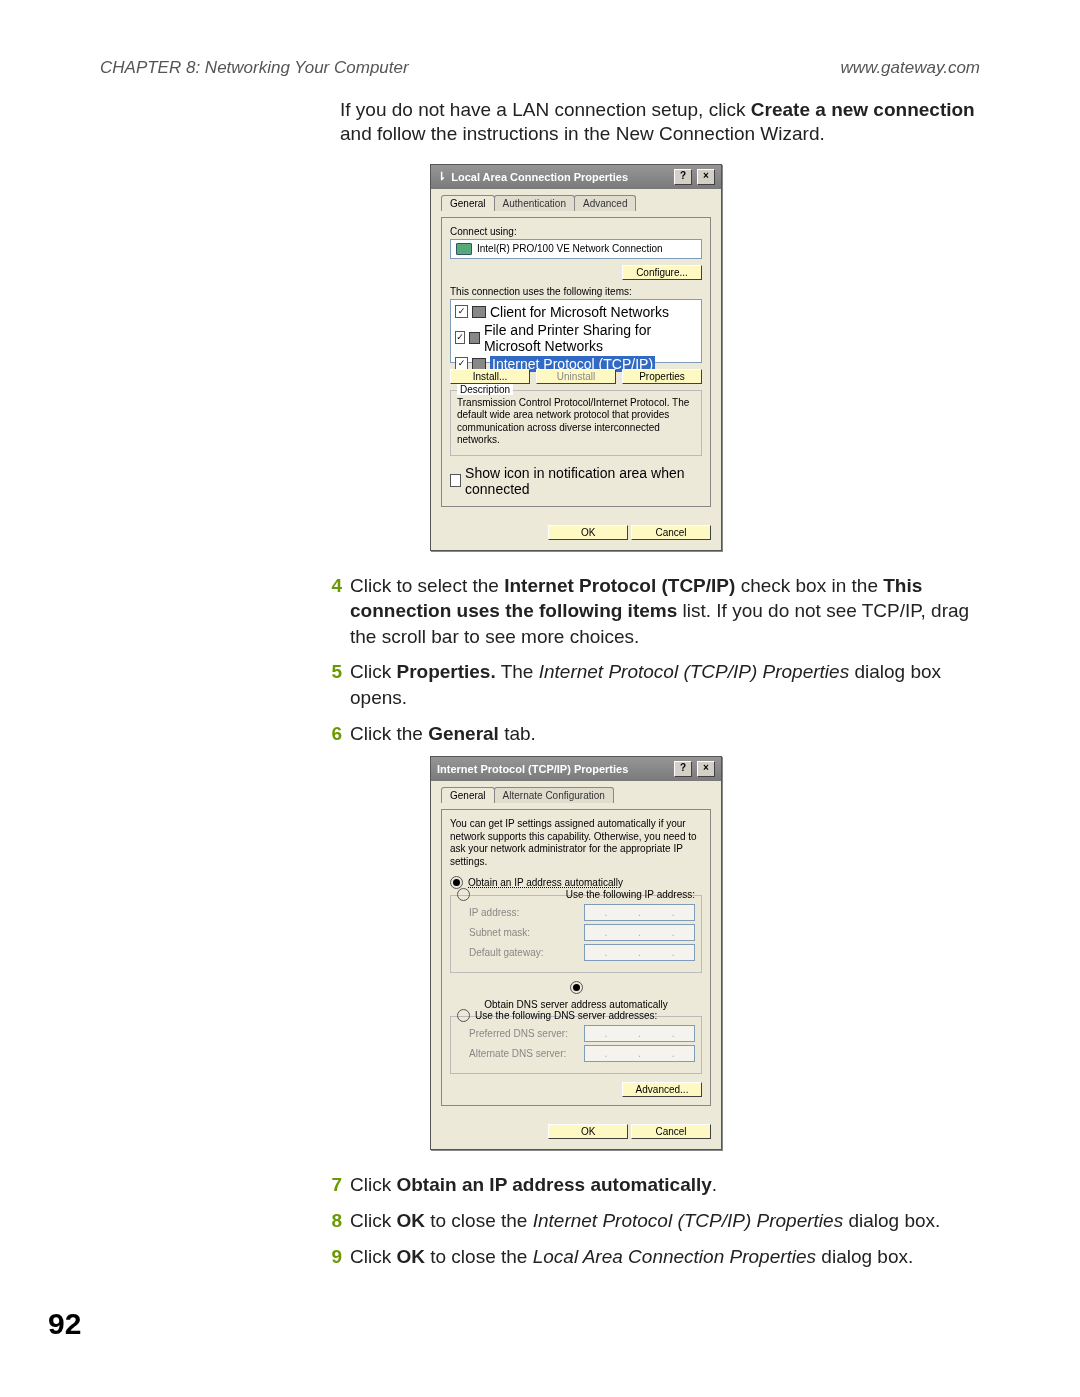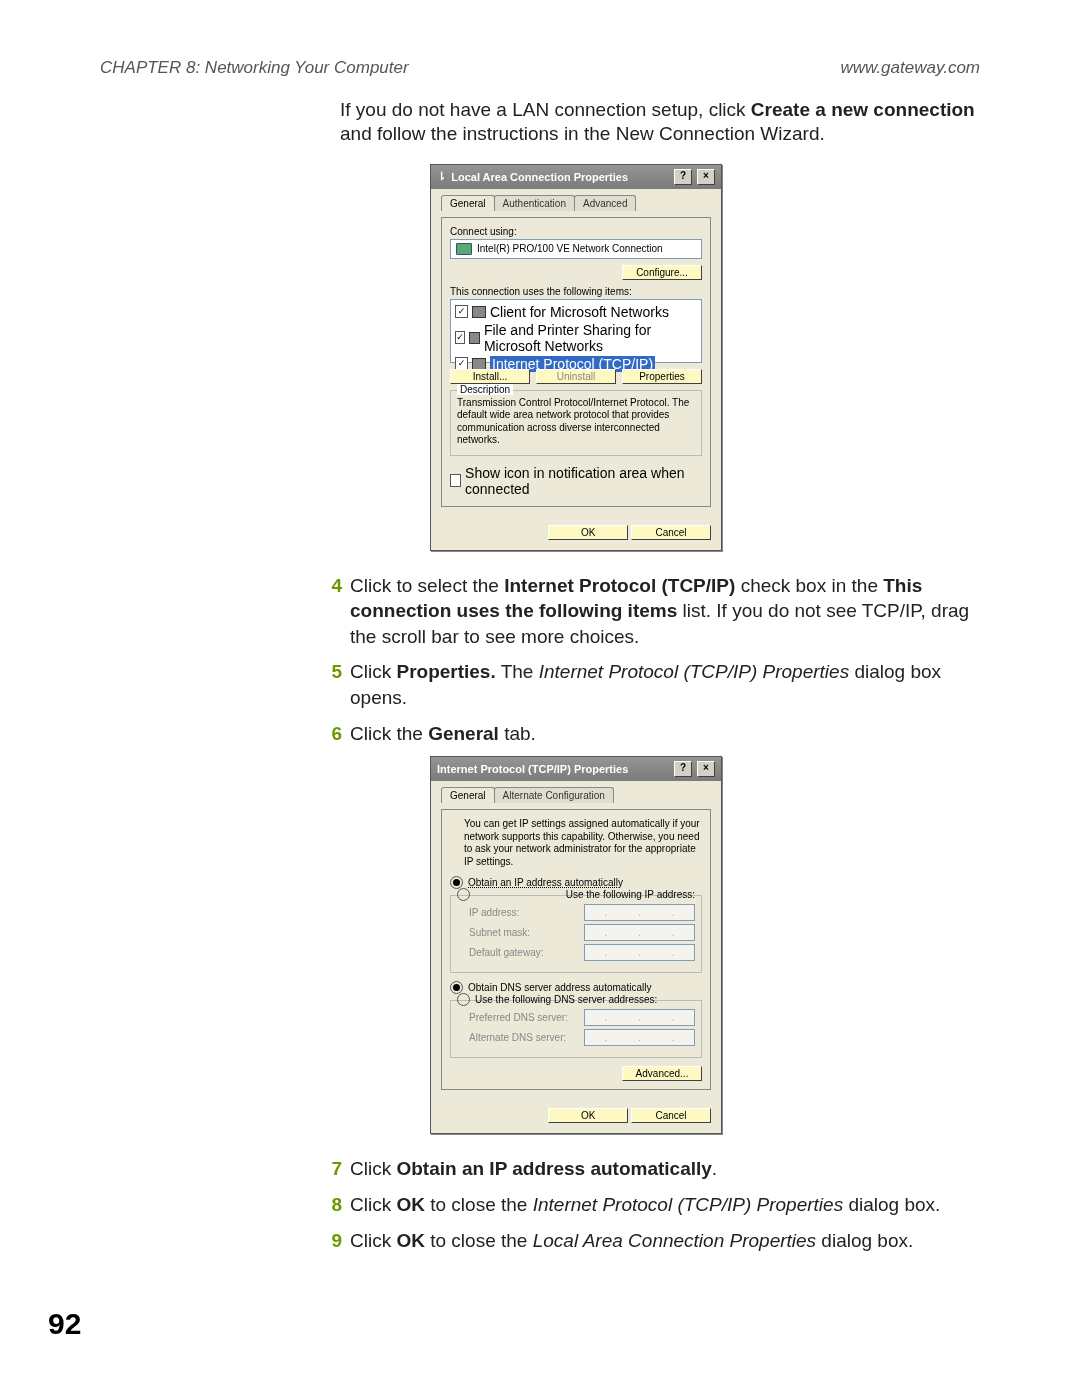--- a/index.html
+++ b/index.html
@@ -217,21 +217,21 @@
         <span class="spacer"></span>
         <span class="titlebar-btn">?</span>
         <span class="titlebar-btn">×</span>
       </div>
       <div class="dlg-body">
         <div class="tabs">
           <div class="tab active">General</div>
           <div class="tab inactive">Alternate Configuration</div>
         </div>
         <div class="tab-panel">
-          <div class="desc" style="margin-bottom:8px;margin-left:14px;">You can get IP settings assigned automatically if your network supports this capability. Otherwise, you need to ask your network administrator for the appropriate IP settings.</div>
+          <div class="desc" style="margin-bottom:8px;">You can get IP settings assigned automatically if your network supports this capability. Otherwise, you need to ask your network administrator for the appropriate IP settings.</div>
 
           <div class="formline">
             <span class="radio checked"></span>
             <span class="dotted-u">Obtain an IP address automatically</span>
           </div>
           <div class="groupbox" style="padding-top:2px;">
             <div class="formline" style="margin-top:-10px;justify-content:space-between;">
               <span class="radio"></span>
               <span>Use the following IP address:</span>
             </div>
@@ -254,21 +254,21 @@
             <div class="formline dim">
               <span class="lab">Default gateway:</span>
                 <span class="ipbox dim">
                   <span>.</span>
                   <span>.</span>
                   <span>.</span>
                 </span>
             </div>
           </div>
 
-          <div class="formline" style="margin-top:8px;">
+          <div class="formline" style="margin-top:8px;flex-direction:column;">
             <span class="radio checked"></span>
             <span>Obtain DNS server address automatically</span>
           </div>
           <div class="groupbox" style="padding-top:2px;">
             <div class="formline" style="margin-top:-10px;">
               <span class="radio"></span>
               <span>Use the following DNS server addresses:</span>
             </div>
             <div class="formline dim">
               <span class="lab">Preferred DNS server:</span>

